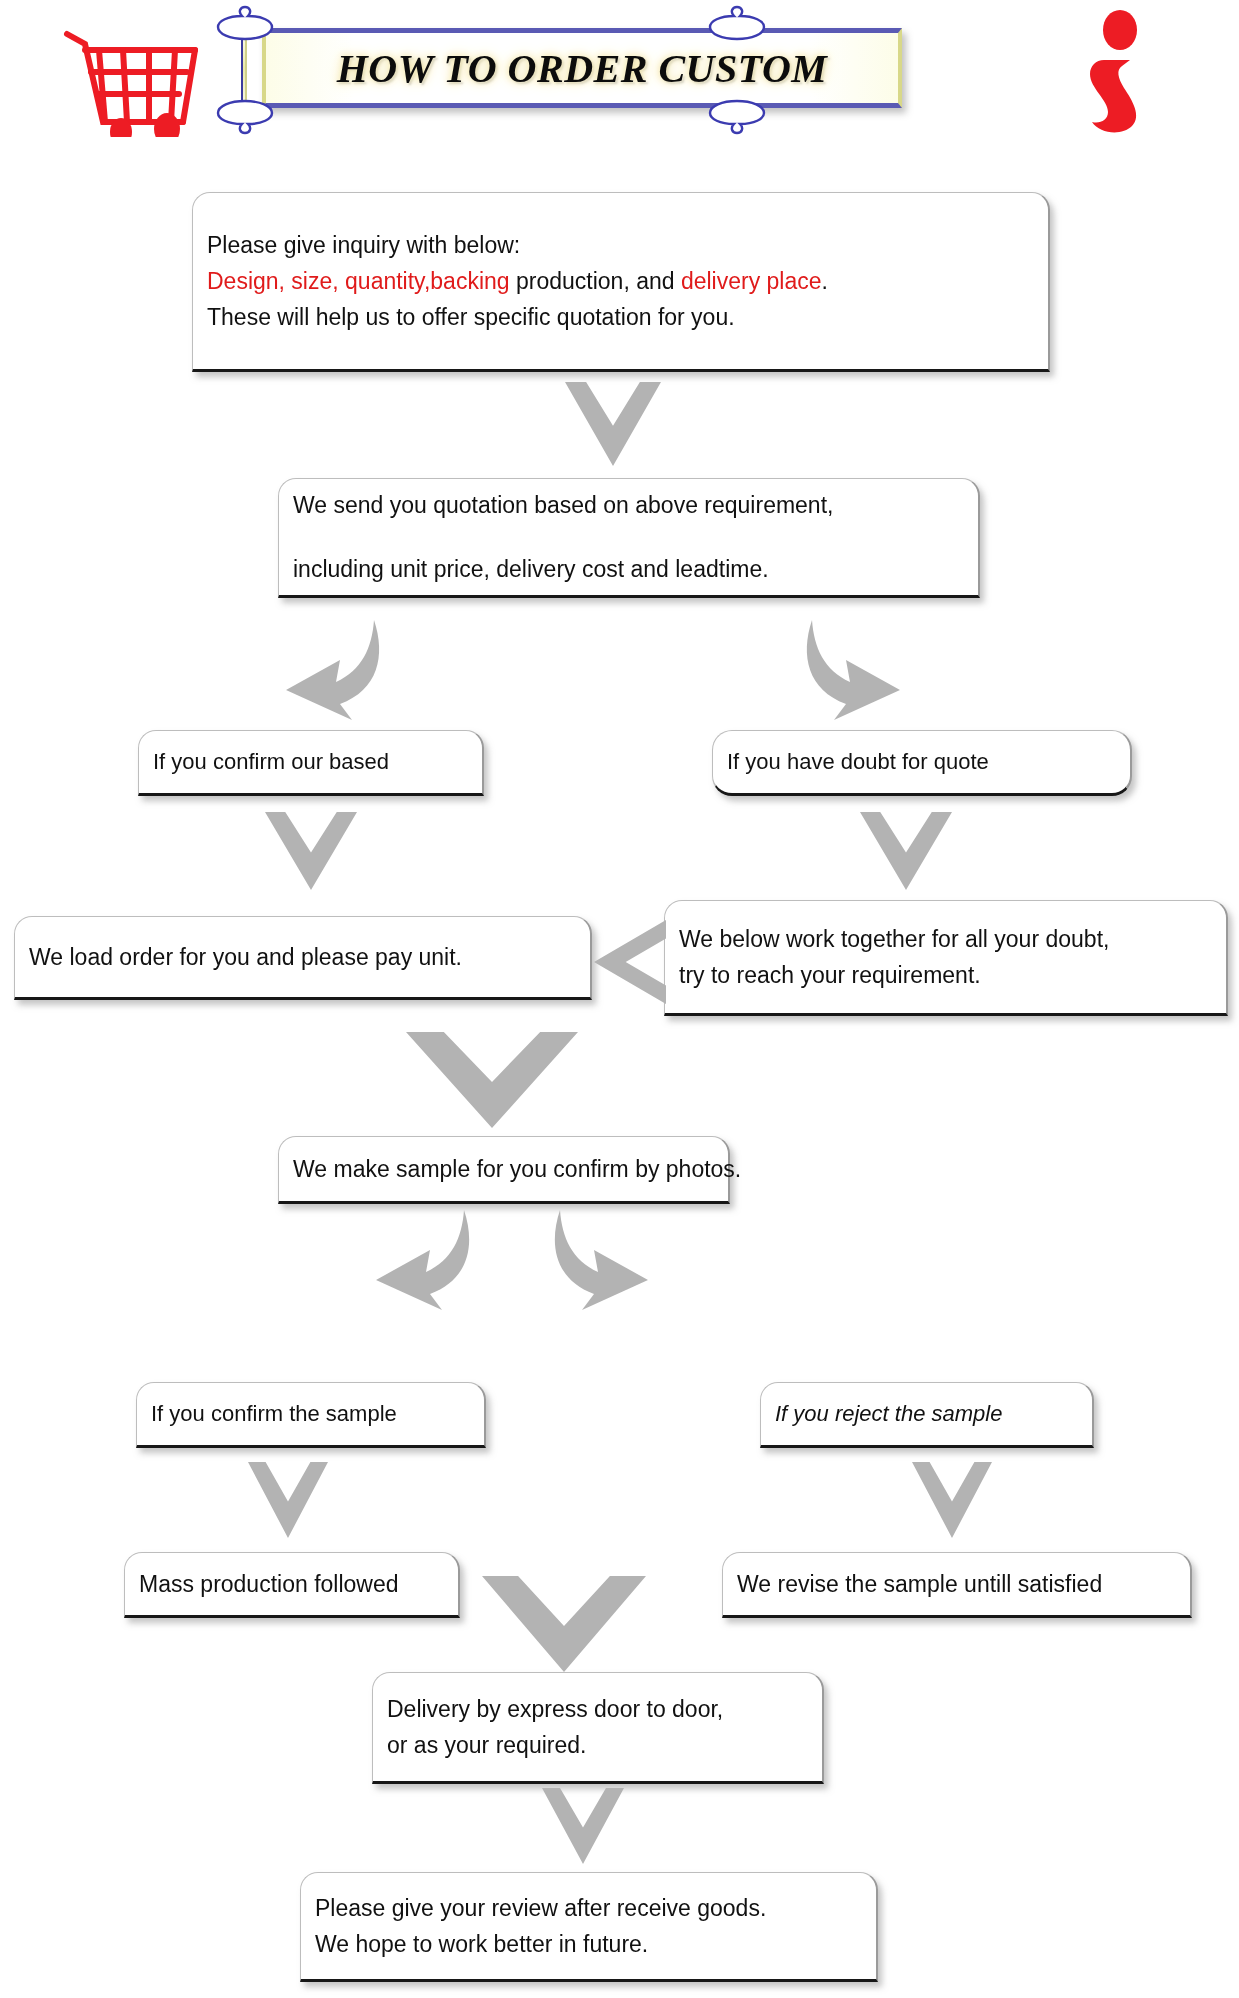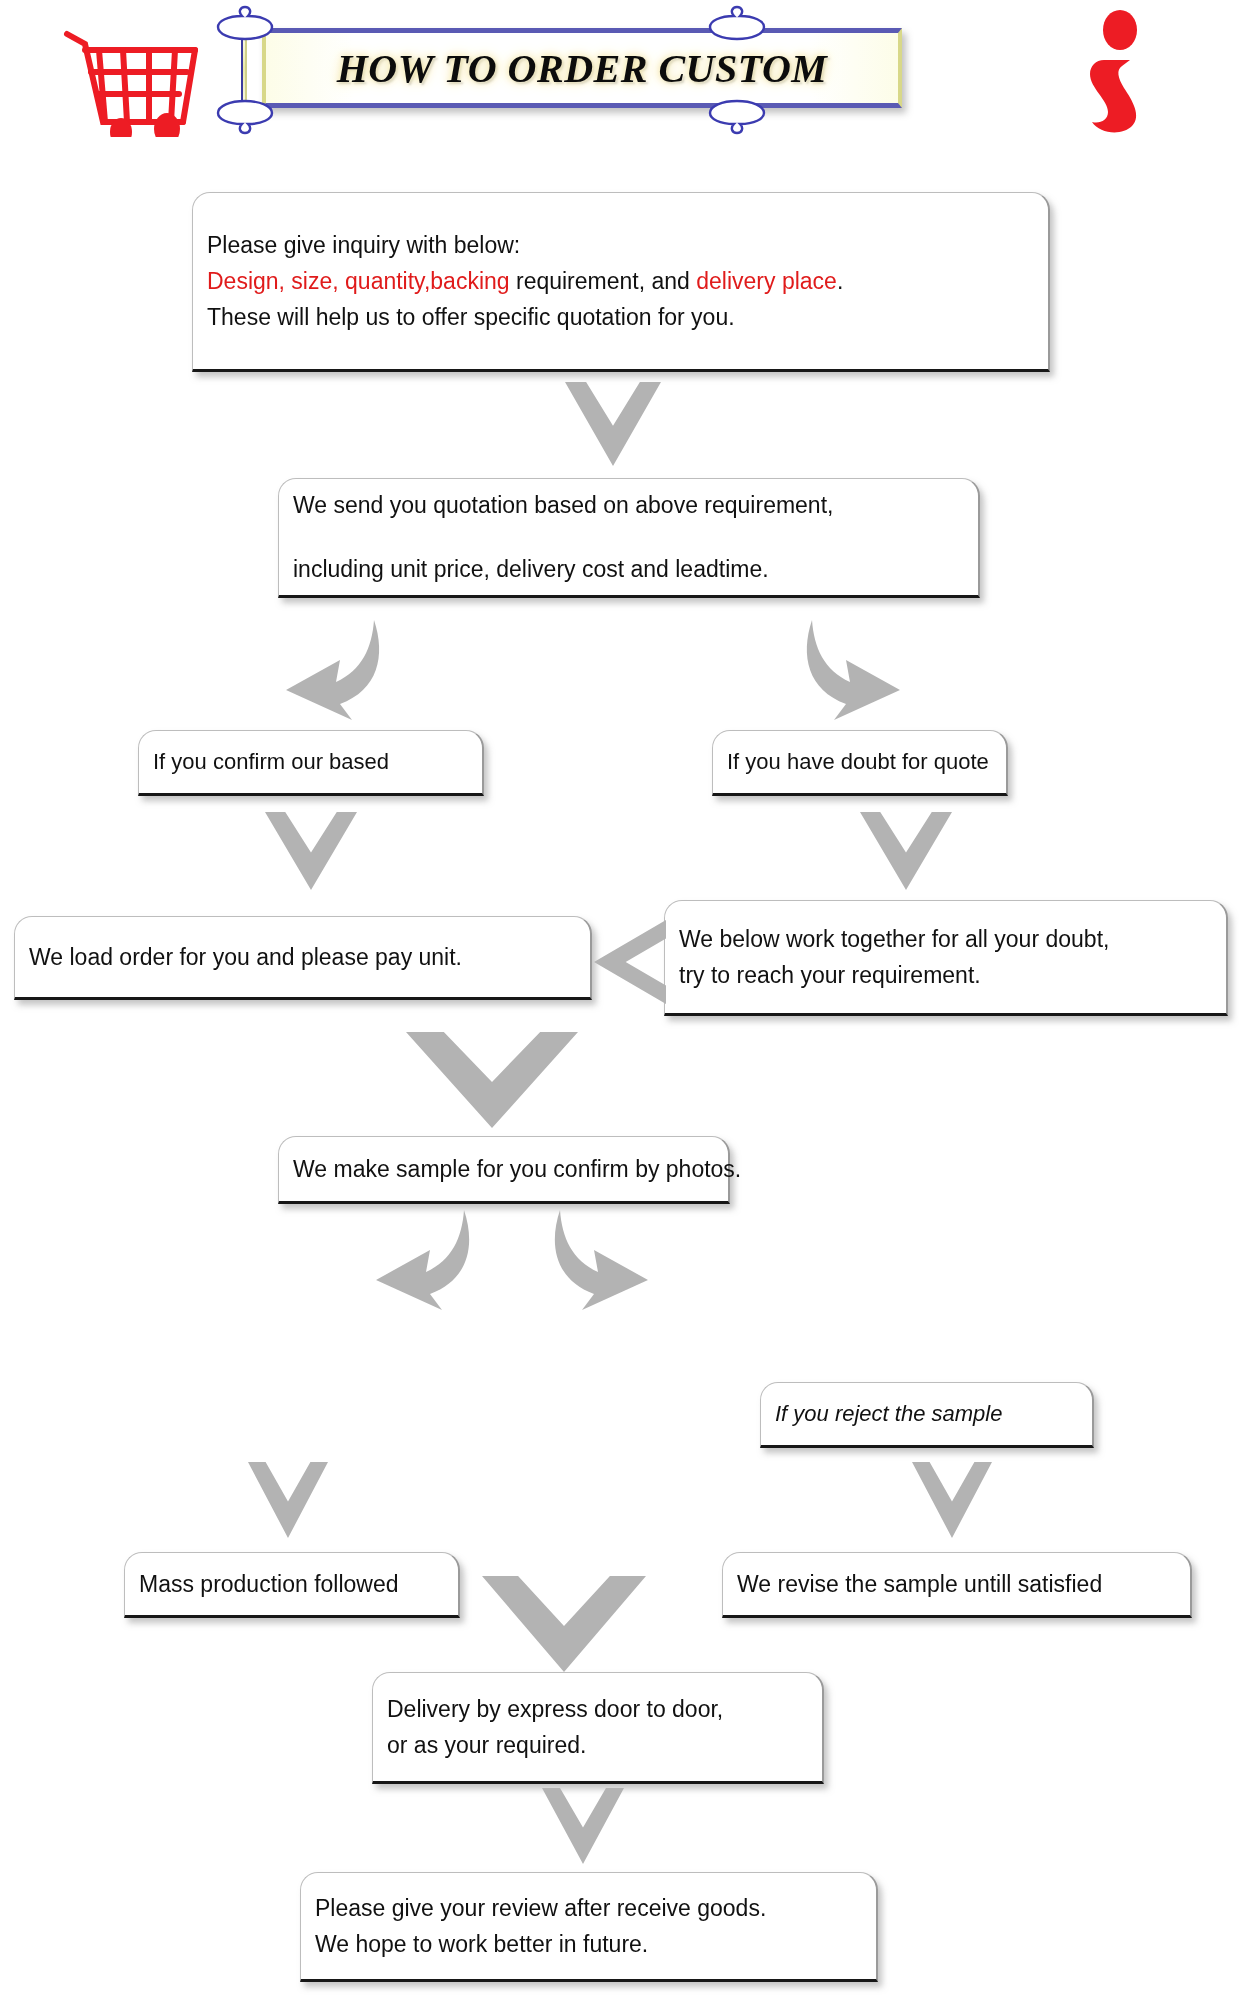--- a/index.html
+++ b/index.html
@@ -188,21 +188,21 @@
     <div class="info-icon">
       <svg width="110" height="130" viewBox="0 0 110 130">
         <ellipse cx="60" cy="22" rx="17" ry="20" fill="#ed1c24"></ellipse>
         <path d="M70 52 C70 52 52 52 44 52 C36 52 30 58 30 66 C30 80 48 92 48 104 C48 112 40 116 32 114 C40 126 62 128 72 118 C82 108 72 92 64 80 C58 70 56 62 62 58 Z" fill="#ed1c24"></path>
       </svg>
     </div>
   </div>
 
   <div class="node" style="left:192px; top:192px; width:858px; height:180px;">
     <span class="line">Please give inquiry with below:</span>
-    <span class="line"><span class="hl-red">Design, size, quantity,backing</span><span> requirement, and </span><span class="hl-red">delivery place</span><span>.</span></span>
+    <span class="line"><span class="hl-red">Design, size, quantity,backing</span><span> production, and </span><span class="hl-red">delivery place</span><span>.</span></span>
     <span class="line">These will help us to offer specific quotation for you.</span>
   </div>
 
   <div class="chev down" style="left:565px; top:382px; width:96px; height:84px;"></div>
 
   <div class="node" style="left:278px; top:478px; width:702px; height:120px;gap:28px;">
     <span class="line">We send you quotation based on above requirement,</span>
     <span class="line">including unit price, delivery cost and leadtime.</span>
   </div>
 
@@ -215,21 +215,21 @@
   <div class="curve" style="left:786px; top:616px; width:118px; height:110px;">
     <svg width="118" height="110" viewBox="0 0 118 110">
       <path d="M26 4 C14 40 22 74 60 88 L48 104 L114 74 L60 44 L64 66 C38 54 28 32 26 4 Z" fill="#b3b3b3"></path>
     </svg>
   </div>
 
   <div class="node sm" style="left:138px; top:730px; width:346px; height:66px;">
     <span class="line">If you confirm our based</span>
   </div>
 
-  <div class="node sm" style="left:712px; top:730px; width:296px; height:66px;">
+  <div class="node sm" style="left:712px; top:730px; width:420px; height:66px;border-radius:20px;">
     <span class="line">If you have doubt for quote</span>
   </div>
 
   <div class="chev down" style="left:265px; top:812px; width:92px; height:78px;"></div>
   <div class="chev down" style="left:860px; top:812px; width:92px; height:78px;"></div>
 
   <div class="node" style="left:14px; top:916px; width:578px; height:84px;">
     <span class="line">We load order for you and please pay unit.</span>
   </div>
 
@@ -250,20 +250,23 @@
     <svg width="118" height="110" viewBox="0 0 118 110">
       <path d="M92 4 C104 40 96 74 58 88 L70 104 L4 74 L58 44 L54 66 C80 54 90 32 92 4 Z" fill="#b3b3b3"></path>
     </svg>
   </div>
   <div class="curve" style="left:534px; top:1206px; width:118px; height:110px;">
     <svg width="118" height="110" viewBox="0 0 118 110">
       <path d="M26 4 C14 40 22 74 60 88 L48 104 L114 74 L60 44 L64 66 C38 54 28 32 26 4 Z" fill="#b3b3b3"></path>
     </svg>
   </div>
 
+  <div class="node sm" style="left:136px; top:1382px; width:350px; height:66px;">
+    <span class="line">If you confirm the sample</span>
+  </div>
   <div class="node sm" style="left:760px; top:1382px; width:334px; height:66px;font-style:italic;">
     <span class="line">If you reject the sample</span>
   </div>
 
   <div class="chev down" style="left:248px; top:1462px; width:80px; height:76px;"></div>
   <div class="chev down" style="left:912px; top:1462px; width:80px; height:76px;"></div>
 
   <div class="node" style="left:124px; top:1552px; width:336px; height:66px;">
     <span class="line">Mass production followed</span>
   </div>

